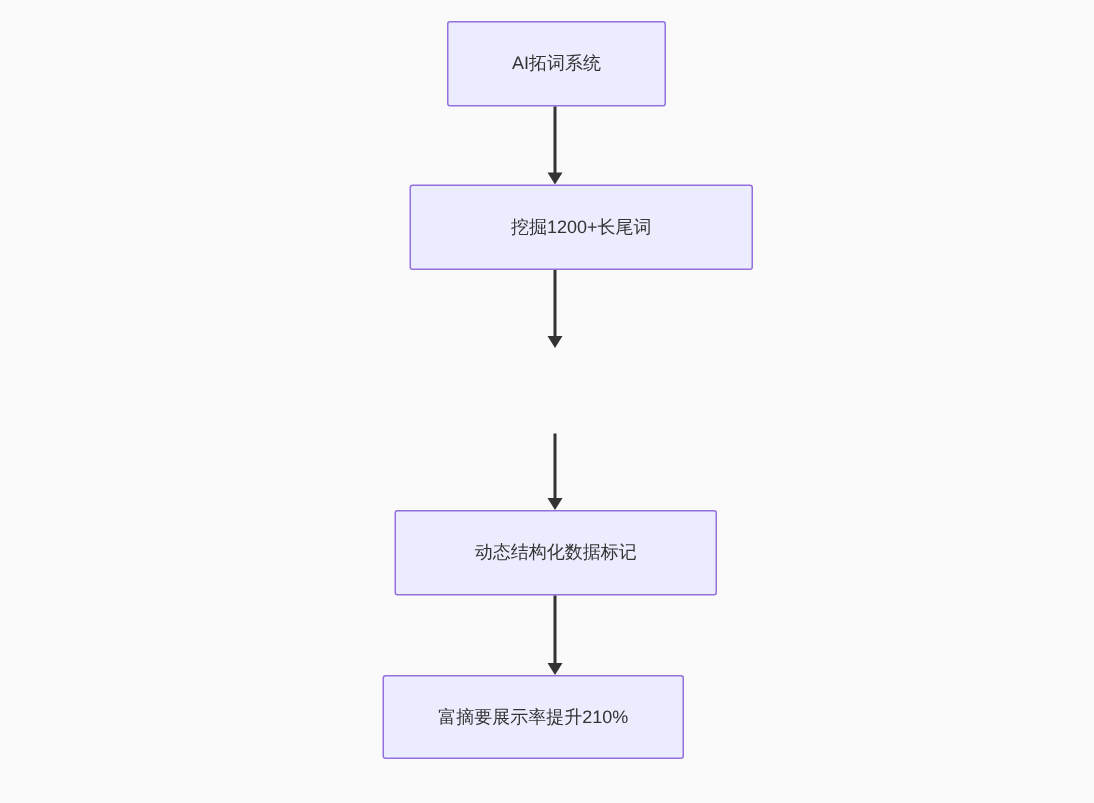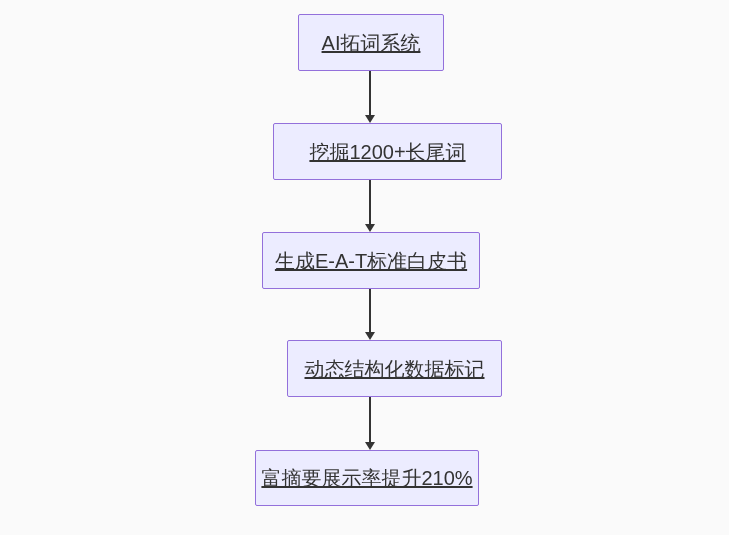--- a/index.html
+++ b/index.html
@@ -20,26 +20,25 @@
     position: absolute;
     box-sizing: border-box;
     background: #ECECFF;
     border: 1.5px solid #9370DB;
     border-radius: 2px;
     display: flex;
     align-items: center;
     justify-content: center;
   }
   .node-label {
-    font-size: 20px;
+    font-size: 12px;
     color: #333333;
     white-space: nowrap;
     text-align: center;
     line-height: 1.2;
-    text-decoration: underline;
   }
   .arrow {
     position: absolute;
     left: 365px;
     width: 10px;
   }
   .arrow-line {
     position: absolute;
     left: 4px;
     top: 0;
@@ -74,35 +73,32 @@
 
   <div class="node" style="left:273px; top:123px; width:229px; height:57px;">
     <span class="node-label">挖掘1200+长尾词</span>
   </div>
 
   <div class="arrow" style="top:180px; height:52px;">
     <span class="arrow-line"></span>
     <span class="arrow-head"></span>
   </div>
 
-  <div class="node" style="left:262px; top:232px; width:218px; height:57px;">
-    <span class="node-label">生成E-A-T标准白皮书</span>
-  </div>
 
   <div class="arrow" style="top:289px; height:51px;">
     <span class="arrow-line"></span>
     <span class="arrow-head"></span>
   </div>
 
-  <div class="node" style="left:263px; top:340px; width:215px; height:57px;margin-left:24px;">
+  <div class="node" style="left:263px; top:340px; width:215px; height:57px;">
     <span class="node-label">动态结构化数据标记</span>
   </div>
 
   <div class="arrow" style="top:397px; height:53px;">
     <span class="arrow-line"></span>
     <span class="arrow-head"></span>
   </div>
 
-  <div class="node" style="left:255px; top:450px; width:224px; height:56px;">
+  <div class="node" style="left:255px; top:450px; width:201px; height:56px;">
     <span class="node-label">富摘要展示率提升210%</span>
   </div>
 
 </div>
 
 </body></html>

